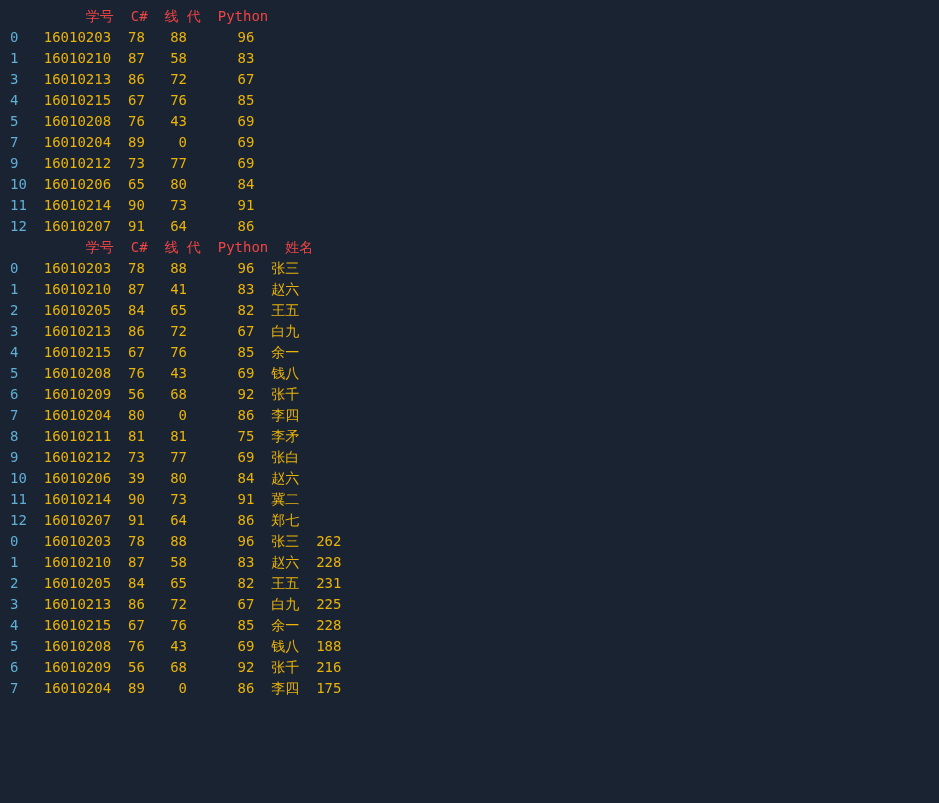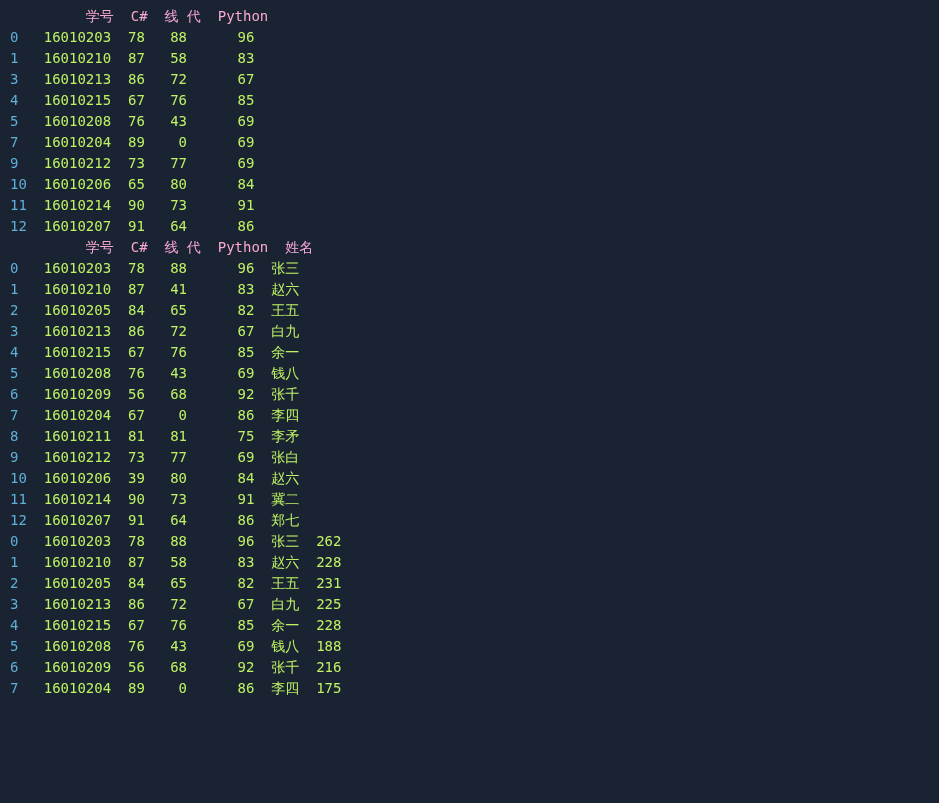--- a/index.html
+++ b/index.html
@@ -17,24 +17,24 @@
       width: 939px;
       overflow: hidden;
     }
     .row {
       white-space: pre;
     }
     .idx {
       color: #5fafd7;
     }
     .header {
-      color: #f9a8d4;
+      color: #ef4444;
     }
     .val {
-      color: #bef264;
+      color: #eab308;
     }
   </style>
 </head>
 <body>
 
 <div id="output">
     <div class="row"><span class="header">         学号  C#  线 代  Python</span></div>
     <div class="row"><span class="idx">0 </span><span class="val">  16010203  78   88      96</span></div>
     <div class="row"><span class="idx">1 </span><span class="val">  16010210  87   58      83</span></div>
     <div class="row"><span class="idx">3 </span><span class="val">  16010213  86   72      67</span></div>
@@ -46,21 +46,21 @@
     <div class="row"><span class="idx">11</span><span class="val">  16010214  90   73      91</span></div>
     <div class="row"><span class="idx">12</span><span class="val">  16010207  91   64      86</span></div>
     <div class="row"><span class="header">         学号  C#  线 代  Python  姓名</span></div>
     <div class="row"><span class="idx">0 </span><span class="val">  16010203  78   88      96  张三</span></div>
     <div class="row"><span class="idx">1 </span><span class="val">  16010210  87   41      83  赵六</span></div>
     <div class="row"><span class="idx">2 </span><span class="val">  16010205  84   65      82  王五</span></div>
     <div class="row"><span class="idx">3 </span><span class="val">  16010213  86   72      67  白九</span></div>
     <div class="row"><span class="idx">4 </span><span class="val">  16010215  67   76      85  余一</span></div>
     <div class="row"><span class="idx">5 </span><span class="val">  16010208  76   43      69  钱八</span></div>
     <div class="row"><span class="idx">6 </span><span class="val">  16010209  56   68      92  张千</span></div>
-    <div class="row"><span class="idx">7 </span><span class="val">  16010204  67    0      86  李四</span></div>
+    <div class="row"><span class="idx">7 </span><span class="val">  16010204  80    0      86  李四</span></div>
     <div class="row"><span class="idx">8 </span><span class="val">  16010211  81   81      75  李矛</span></div>
     <div class="row"><span class="idx">9 </span><span class="val">  16010212  73   77      69  张白</span></div>
     <div class="row"><span class="idx">10</span><span class="val">  16010206  39   80      84  赵六</span></div>
     <div class="row"><span class="idx">11</span><span class="val">  16010214  90   73      91  冀二</span></div>
     <div class="row"><span class="idx">12</span><span class="val">  16010207  91   64      86  郑七</span></div>
     <div class="row"><span class="idx">0 </span><span class="val">  16010203  78   88      96  张三  262</span></div>
     <div class="row"><span class="idx">1 </span><span class="val">  16010210  87   58      83  赵六  228</span></div>
     <div class="row"><span class="idx">2 </span><span class="val">  16010205  84   65      82  王五  231</span></div>
     <div class="row"><span class="idx">3 </span><span class="val">  16010213  86   72      67  白九  225</span></div>
     <div class="row"><span class="idx">4 </span><span class="val">  16010215  67   76      85  余一  228</span></div>

